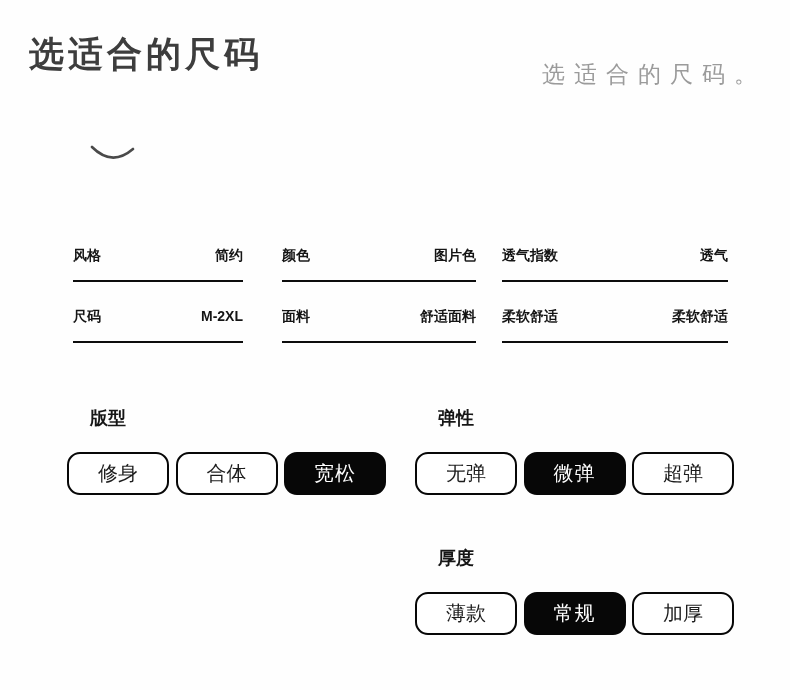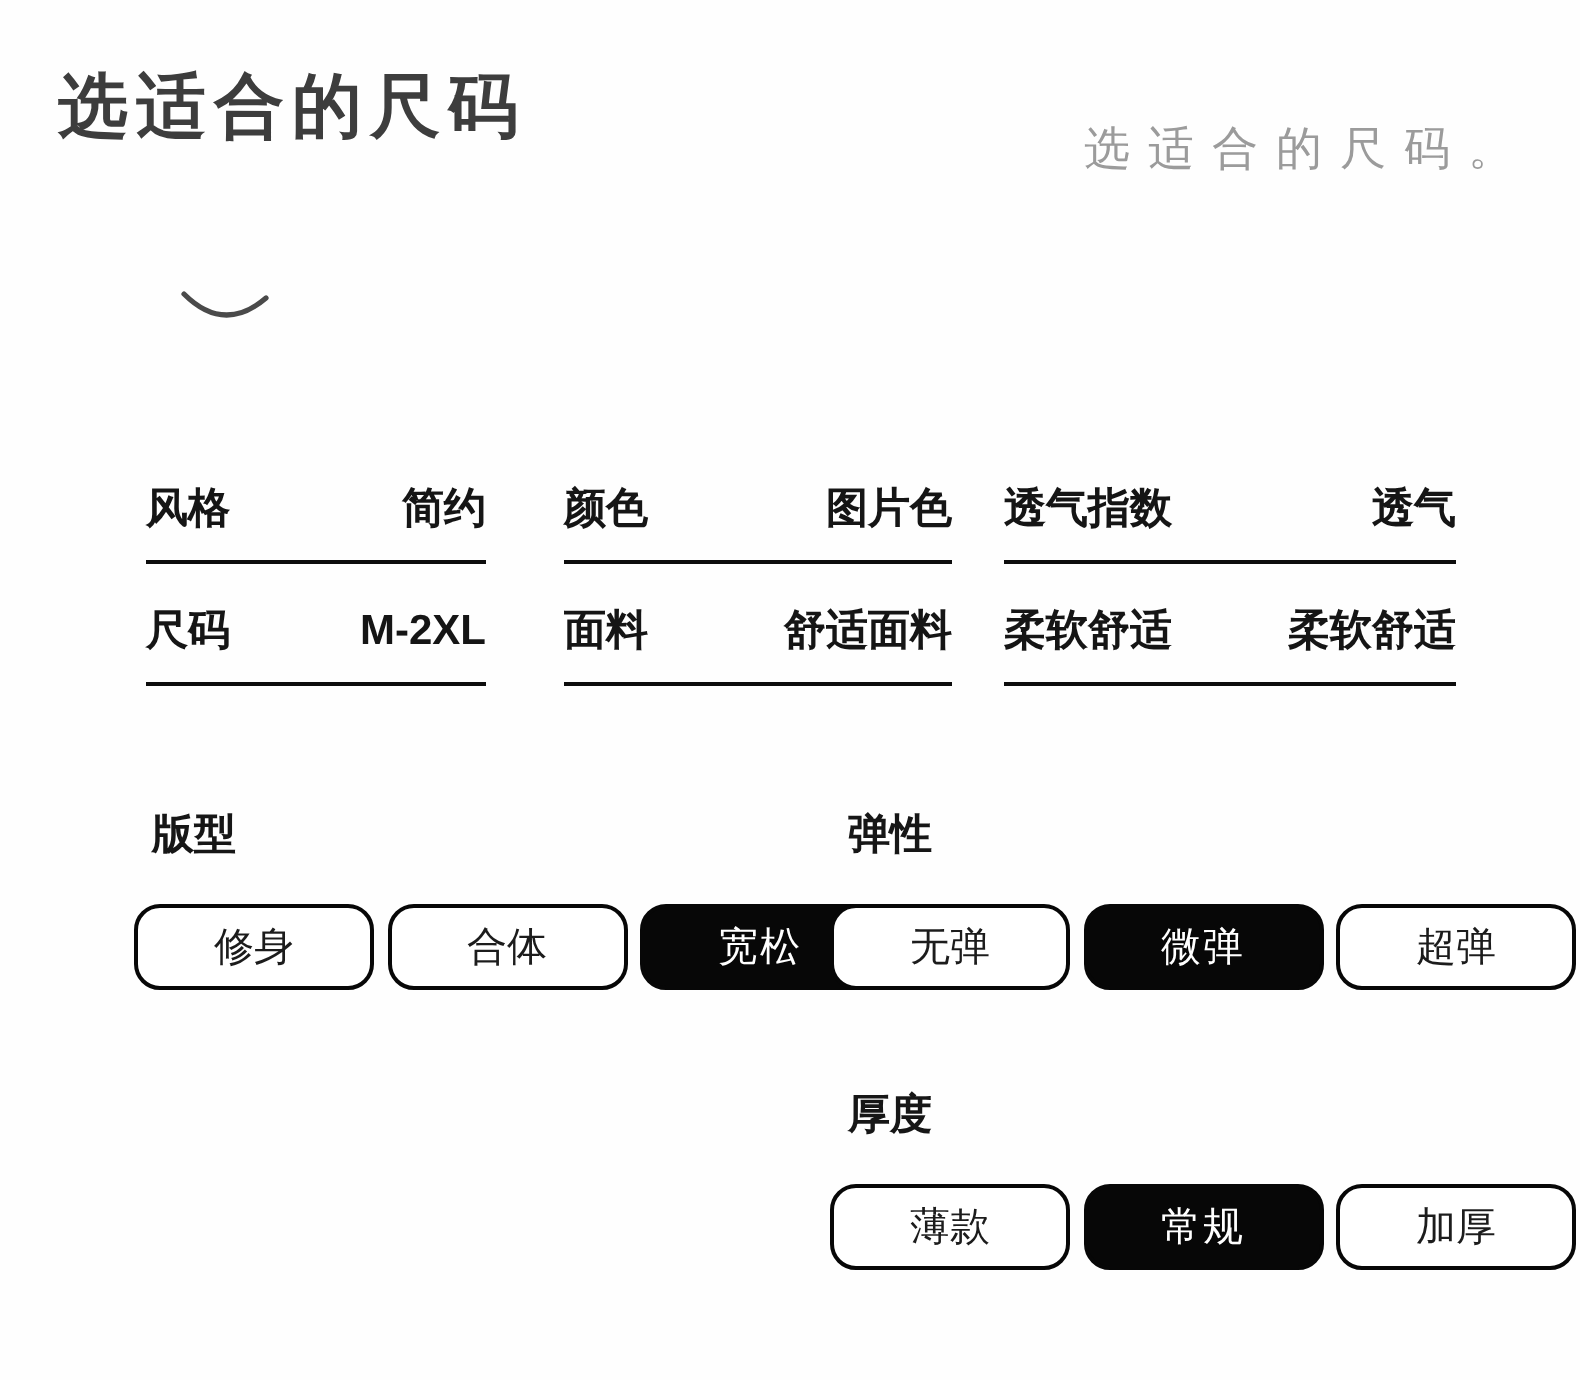--- a/index.html
+++ b/index.html
@@ -54,49 +54,49 @@
   .spec-col { position: absolute; top: 0; }
   .spec-col.c0 { left: 73px;  width: 170px; }
   .spec-col.c1 { left: 282px; width: 194px; }
   .spec-col.c2 { left: 502px; width: 226px; }
   .spec-row {
     display: flex;
     justify-content: space-between;
     align-items: flex-end;
     border-bottom: 2.5px solid #0d0d0d;
     padding: 23px 0 14px 0;
-    font-size: 21px;
+    font-size: 14px;
     line-height: 22px;
     font-weight: 700;
     color: #151515;
     white-space: nowrap;
   }
   .spec-col .spec-row:first-child { padding-top: 0; }
 
   
   .section { position: absolute; }
   .section.s0 { left: 67px;  top: 406px; }
   .section.s1 { left: 415px; top: 406px; }
   .section.s2 { left: 67px;  top: 546px; }
   .section.s3 { left: 415px; top: 546px; }
   .sec-title {
-    margin: 0 0 0 9px;
-    font-size: 21px;
+    margin: 0 0 0 23px;
+    font-size: 18px;
     line-height: 24px;
     font-weight: 700;
     color: #161616;
   }
   .choices {
     display: flex;
     gap: 6.5px;
     margin-top: 22px;
   }
   .choice {
     box-sizing: border-box;
-    width: 120px;
+    width: 102px;
     height: 43px;
     border: 2.5px solid #070707;
     border-radius: 13px;
     background: #ffffff;
     display: flex;
     align-items: center;
     justify-content: center;
     font-size: 20px;
     color: #1c1c1c;
     cursor: pointer;

